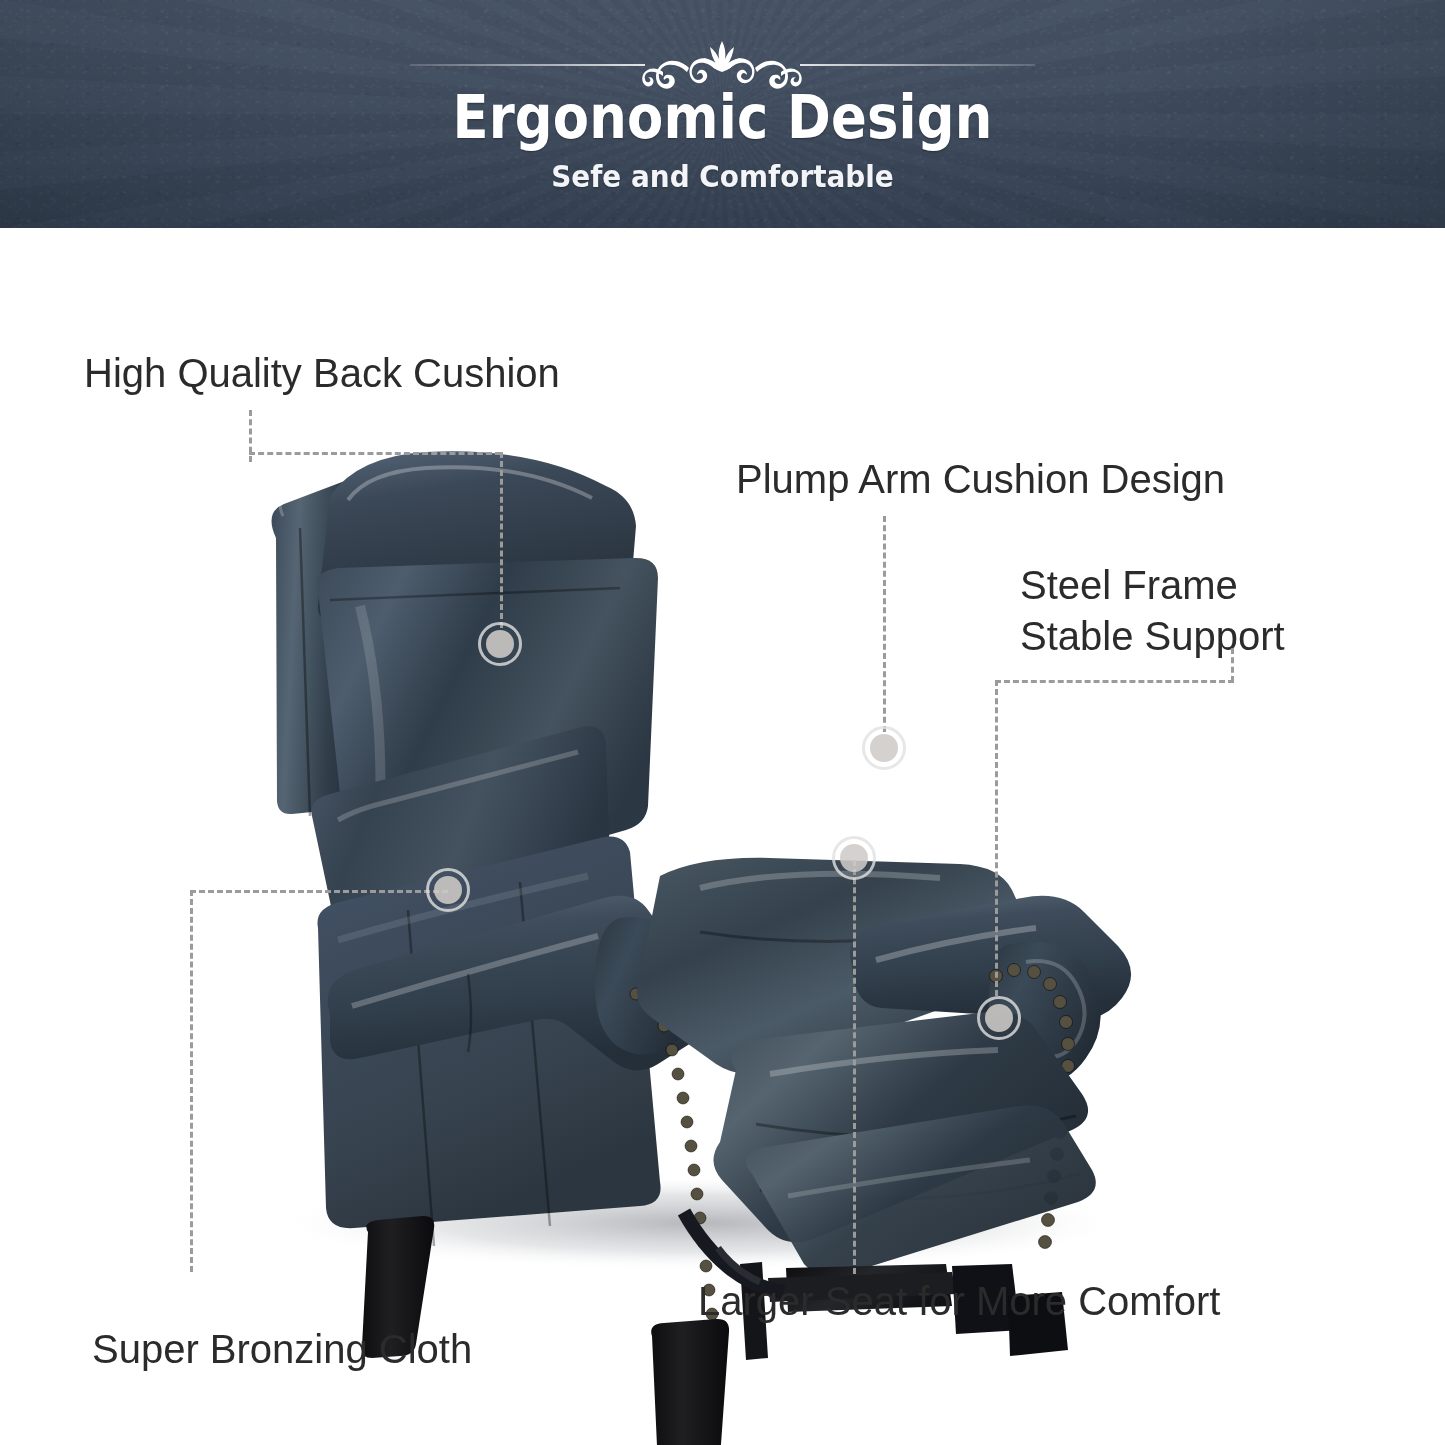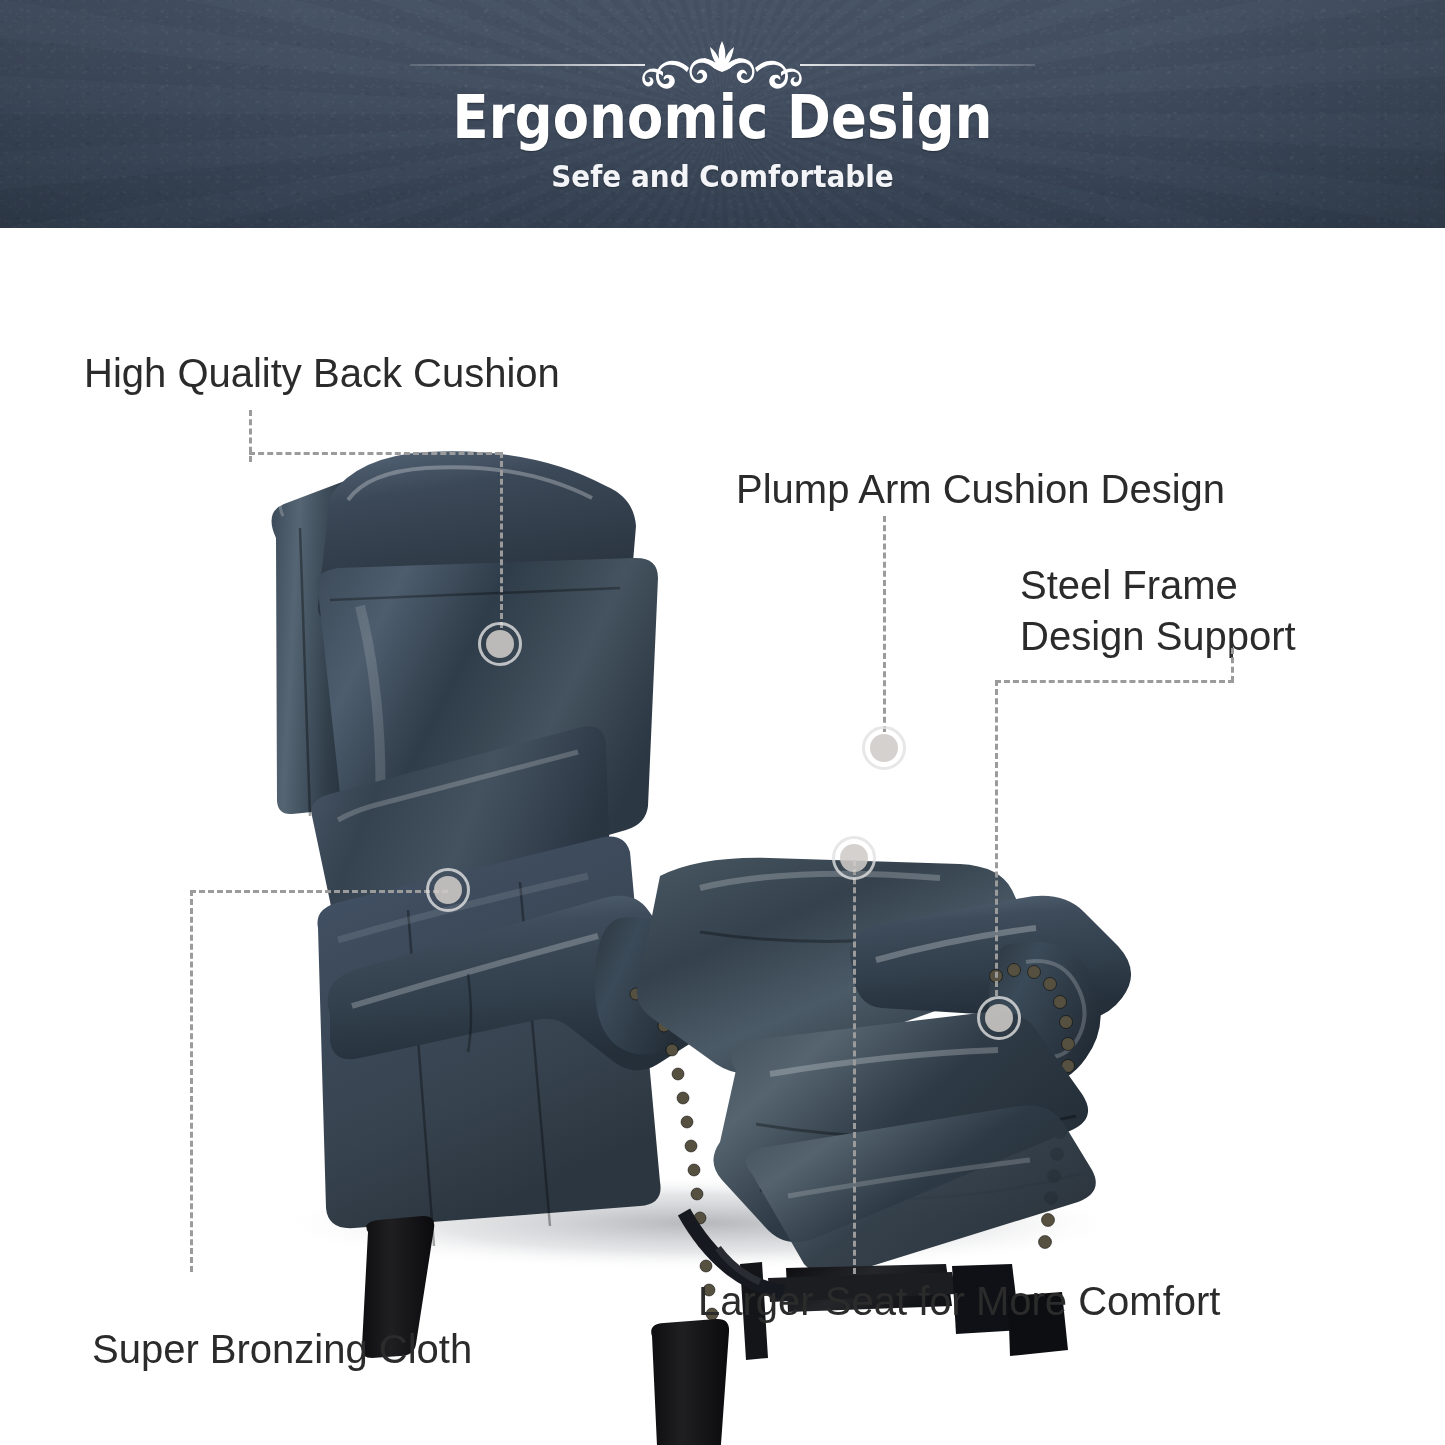--- a/index.html
+++ b/index.html
@@ -298,27 +298,27 @@
       <path d="M652 1108 q-4 -12 12 -13 l52 -4 q14 -1 13 13 l-8 112 q-1 12 -15 12 l-36 2 q-13 1 -13 -12 z" fill="url(#gLeg)"></path>
       <path d="M1176 1000 q-4 -12 12 -13 l44 -3 q14 -1 12 13 l-14 96 q-2 12 -15 12 l-30 2 q-12 0 -11 -12 z" fill="url(#gLeg)" opacity=".0"></path>
     </svg>
 
     <div class="label" style="left:84px; top:120px;">High Quality Back Cushion</div>
     <div class="lead-v" style="left:249px; top:182px; height:52px;"></div>
     <div class="lead-h" style="left:249px; top:224px; width:252px;"></div>
     <div class="lead-v" style="left:500px; top:224px; height:176px;"></div>
     <div class="marker" style="left:478px; top:394px;"></div>
 
-    <div class="label" style="left:736px; top:226px;margin-top:10px;">Plump Arm Cushion Design</div>
+    <div class="label" style="left:736px; top:226px;">Plump Arm Cushion Design</div>
     <div class="lead-v" style="left:883px; top:288px; height:216px;"></div>
     <div class="marker" style="left:862px; top:498px;"></div>
 
     <div class="label two-line" style="left:1020px; top:332px; width:360px;">
       <span>Steel Frame</span><br>
-      <span>Design Support</span>
+      <span>Stable Support</span>
     </div>
     <div class="lead-v" style="left:1231px; top:420px; height:34px;"></div>
     <div class="lead-h" style="left:995px;  top:452px; width:239px;"></div>
     <div class="lead-v" style="left:995px;  top:452px; height:316px;"></div>
     <div class="marker" style="left:974px; top:762px; opacity:0;"></div>
 
     <div class="label" style="left:92px; top:1096px;">Super Bronzing Cloth</div>
     <div class="lead-v" style="left:190px; top:662px; height:382px;"></div>
     <div class="lead-h" style="left:190px; top:662px; width:258px;"></div>
     <div class="marker" style="left:426px; top:640px;"></div>

